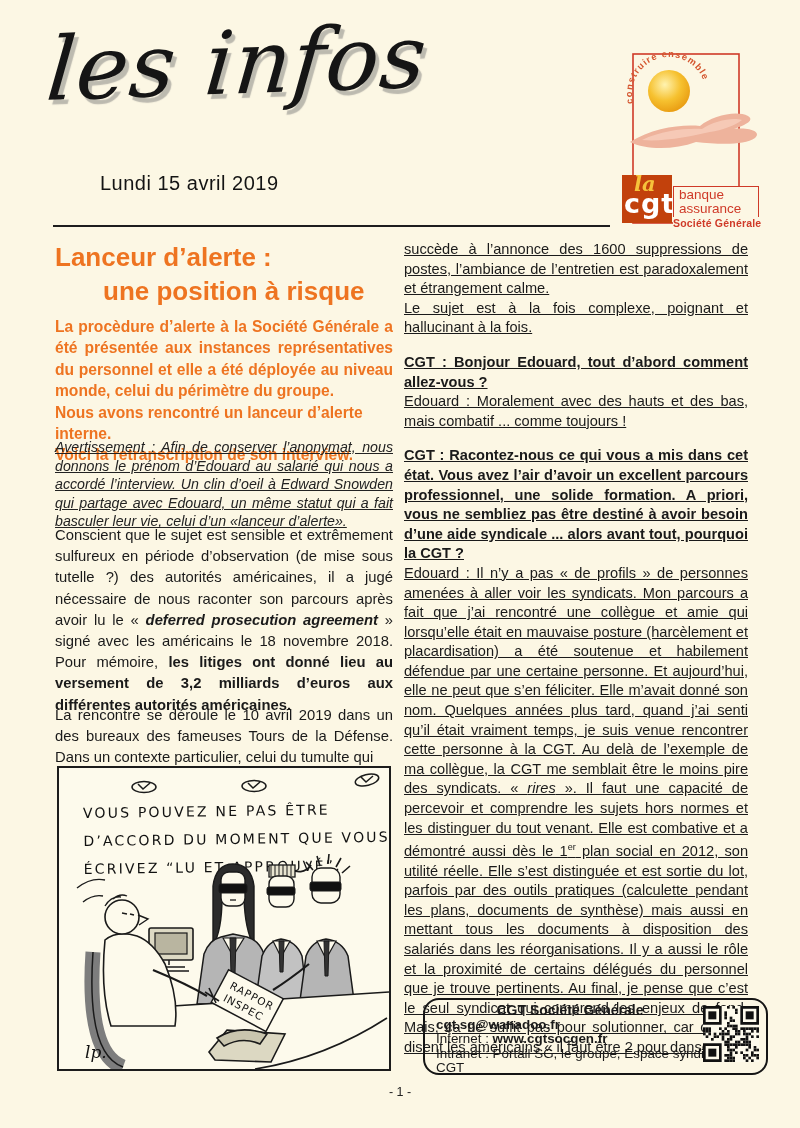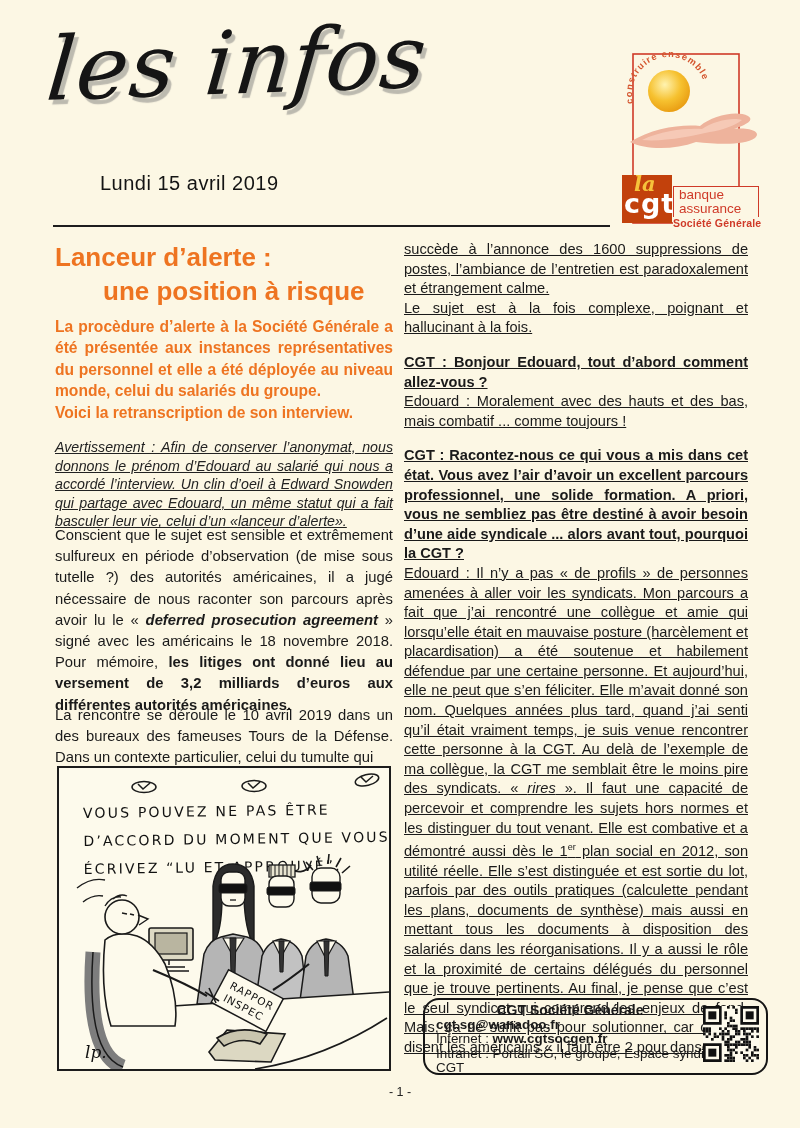--- a/index.html
+++ b/index.html
@@ -99,21 +99,22 @@
   <div>assurance</div>
 </div>
 <div class="abs cgt-org">Société Générale</div>
 
 <div class="abs col-left-block headline">
   <div>Lanceur d’alerte :</div>
   <div class="hl2">une position à risque</div>
 </div>
 
 <div class="abs col-left-block lead">
-  <p>La procèdure d’alerte à la Société Générale a été présentée aux instances représentatives du personnel et elle a été déployée au niveau monde, celui du salariés du groupe.</p>
+  <p>La procèdure d’alerte à la Société Générale a été présentée aux instances représentatives du personnel et elle a été déployée au niveau monde, celui du périmètre du groupe.</p>
+  <p>Nous avons rencontré un lanceur d’alerte interne.</p>
   <p>Voici la retranscription de son interview.</p>
 </div>
 
 <div class="abs col-left-block disclaimer">Avertissement : Afin de conserver l’anonymat, nous donnons le prénom d’Edouard au salarié qui nous a accordé l’interview. Un clin d’oeil à Edward Snowden qui partage avec Edouard, un même statut qui a fait basculer leur vie, celui d’un «lanceur d’alerte».</div>
 
 <div class="abs col-left-block body-par par1"><span>Conscient que le sujet est sensible et extrêmement sulfureux en période d’observation (de mise sous tutelle ?) des autorités américaines, il a jugé nécessaire de nous raconter son parcours après avoir lu le « </span><span class="bi">deferred prosecution agreement</span><span> » signé avec les américains le 18 novembre 2018. Pour mémoire, </span><span class="b">les litiges ont donné lieu au versement de 3,2 milliards d’euros aux différentes autorités américaines.</span></div>
 
 <div class="abs col-left-block body-par par2">La rencontre se déroule le 10 avril 2019 dans un des bureaux des fameuses Tours de la Défense. Dans un contexte particulier, celui du tumulte qui</div>
 
 <div class="abs cartoon">

